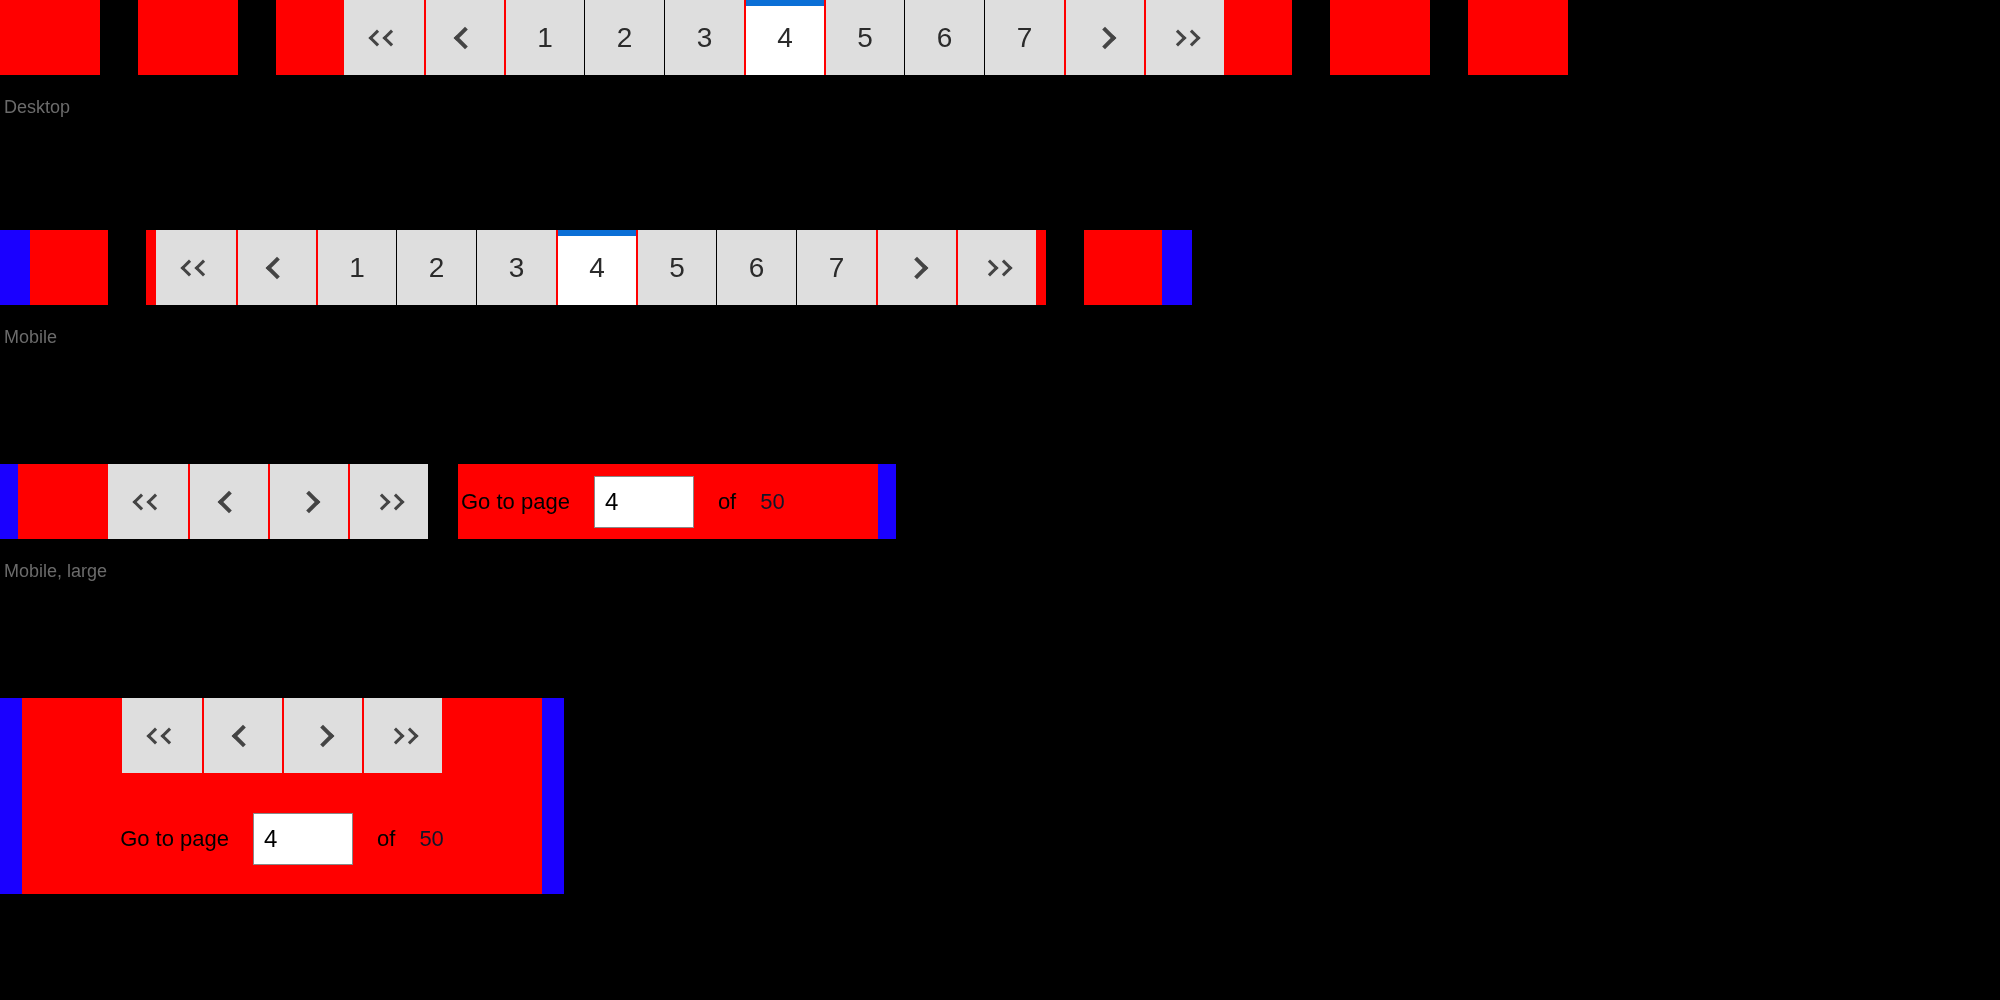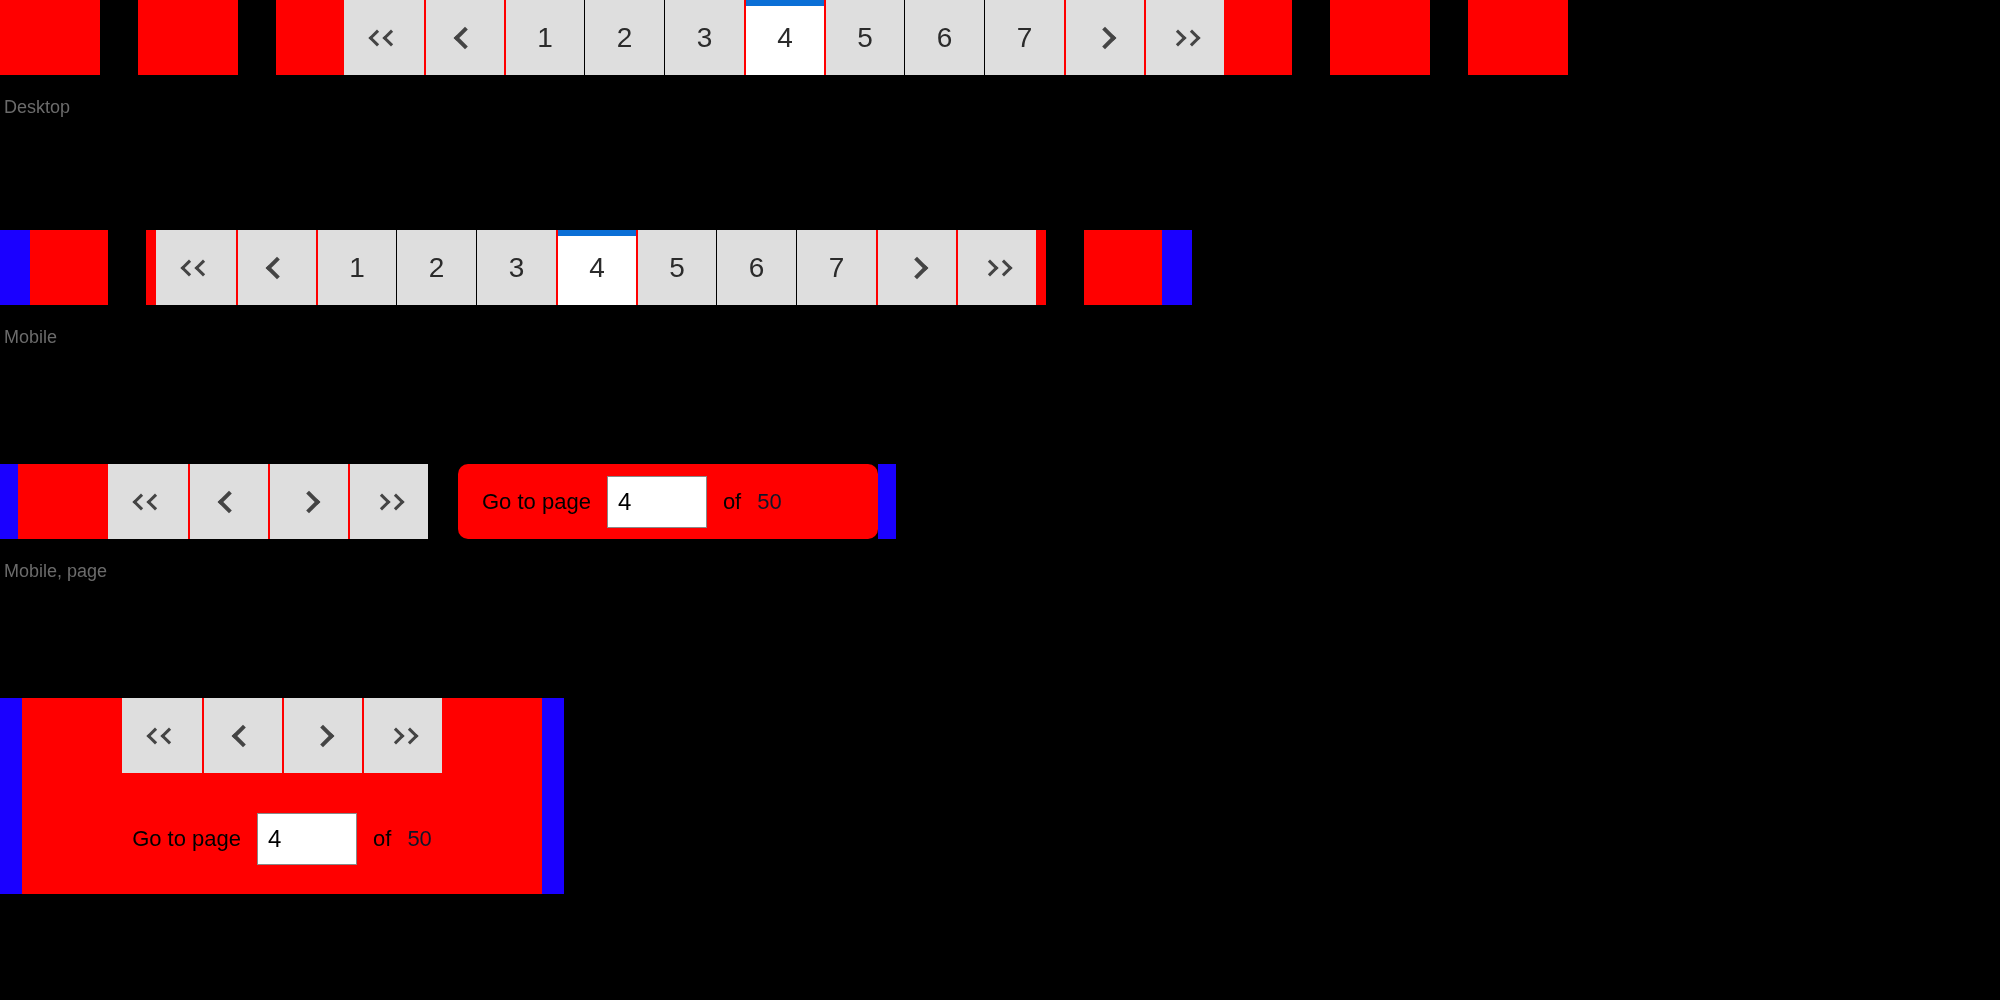--- a/index.html
+++ b/index.html
@@ -66,25 +66,24 @@
   .chev.left { transform: rotate(135deg); }
   .chev.right { transform: rotate(-45deg); }
   .dbl { display:flex; gap:2px; }
   .dbl .chev { width:12px; height:12px; border-width:0 3.5px 3.5px 0; }
 
   
   .goto {
     background: #ff0000;
     display: flex;
     align-items: center;
-    gap: 16px;
-    padding: 0 24px;
+    gap: 24px;
+    padding: 0 3px;
     font-size: 22px;
     color: #000;
-    border-radius: 10px;
   }
   .goto input {
     width: 100px;
     height: 52px;
     font-size: 24px;
     padding: 0 10px;
     border: 1px solid #888;
     background: #fff;
     font-family: inherit;
   }
@@ -229,21 +228,21 @@
     <div class="spacer-black" style="width:30px"></div>
 
     <div class="goto" style="width:420px">
       <span>Go to page</span>
       <input type="text" value="4" style="">
       <span>of</span>
       <span class="total">50</span>
     </div>
     <div class="spacer-blue" style="width:18px"></div>
   </div>
-  <div class="label">Mobile, page</div>
+  <div class="label">Mobile, large</div>
 </div>
 
 <div class="variant" style="top:698px;">
   <div class="ms-wrap">
     <div class="spacer-blue" style="width:22px"></div>
     <div class="ms-center" style="width:520px">
       <div class="pager">
         <div class="cell" style="width:80px">
             <span class="dbl">
               <i class="chev left"></i>

